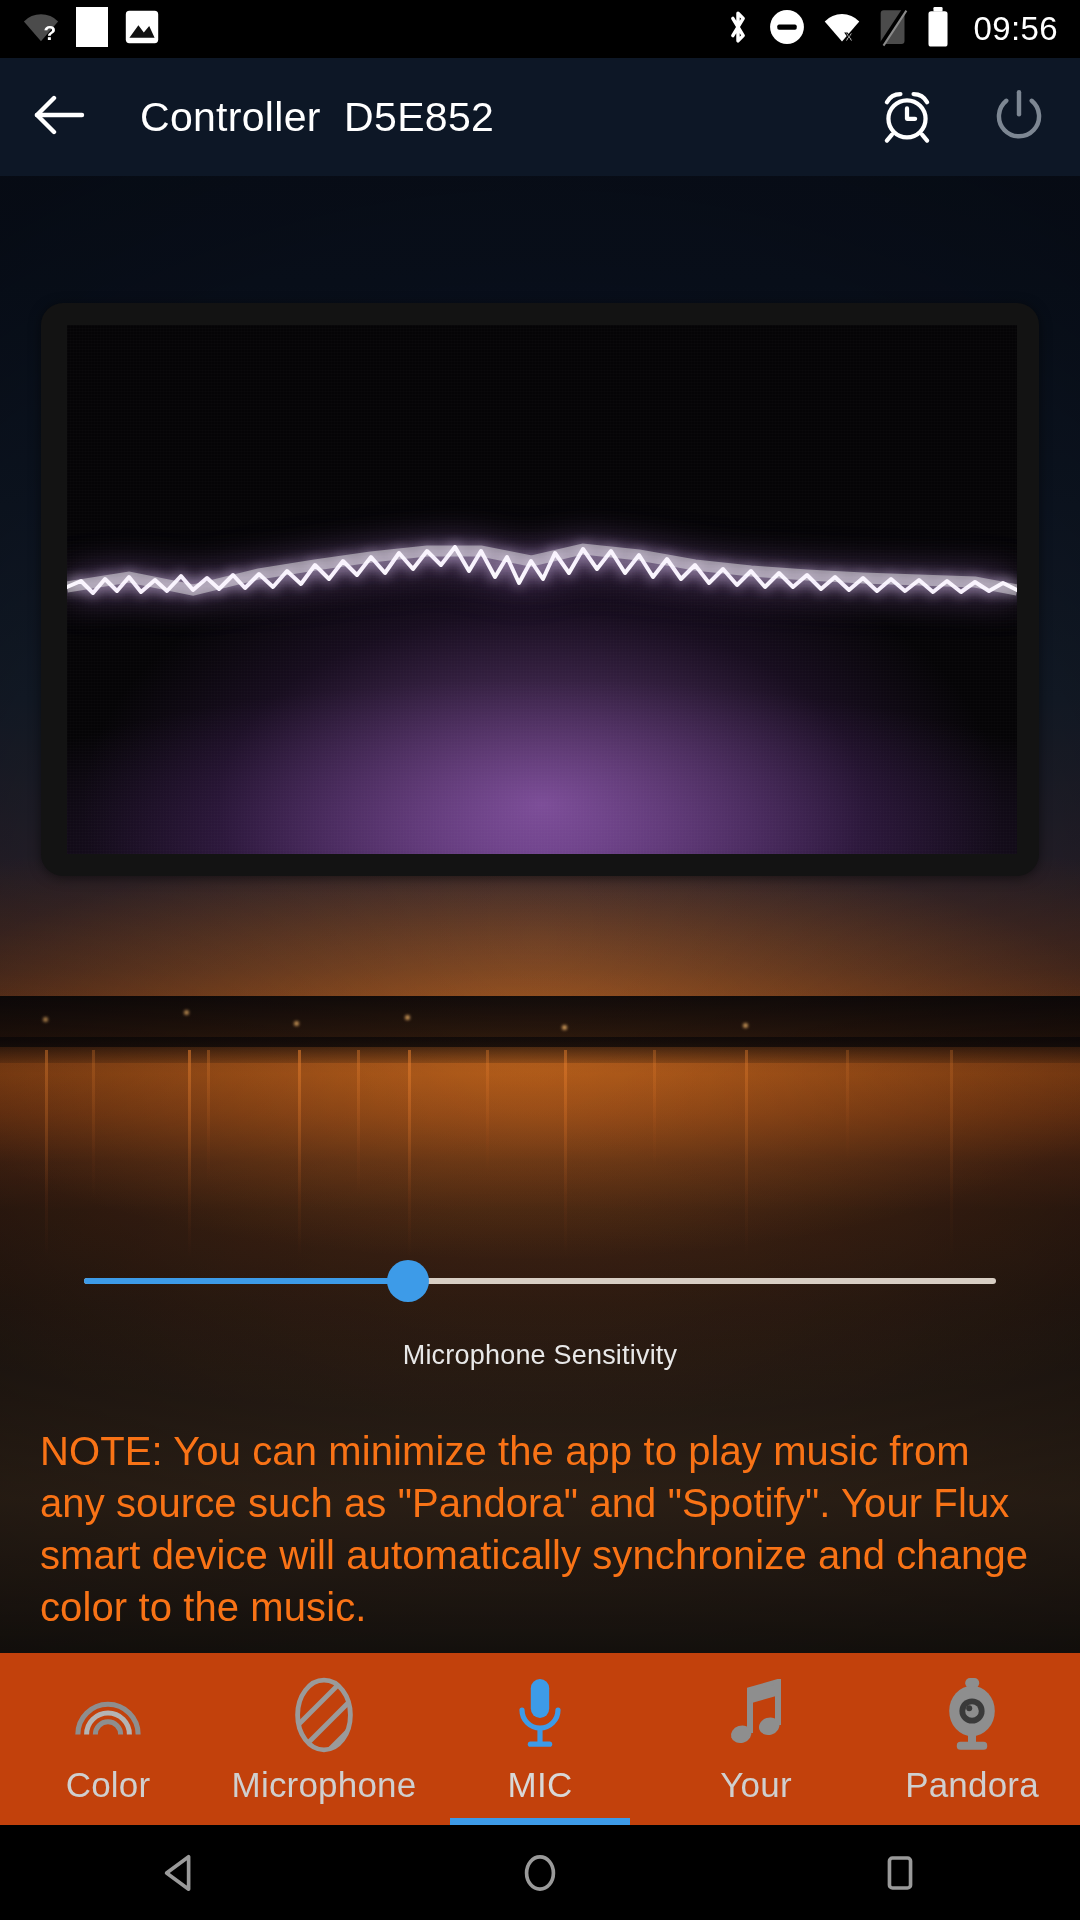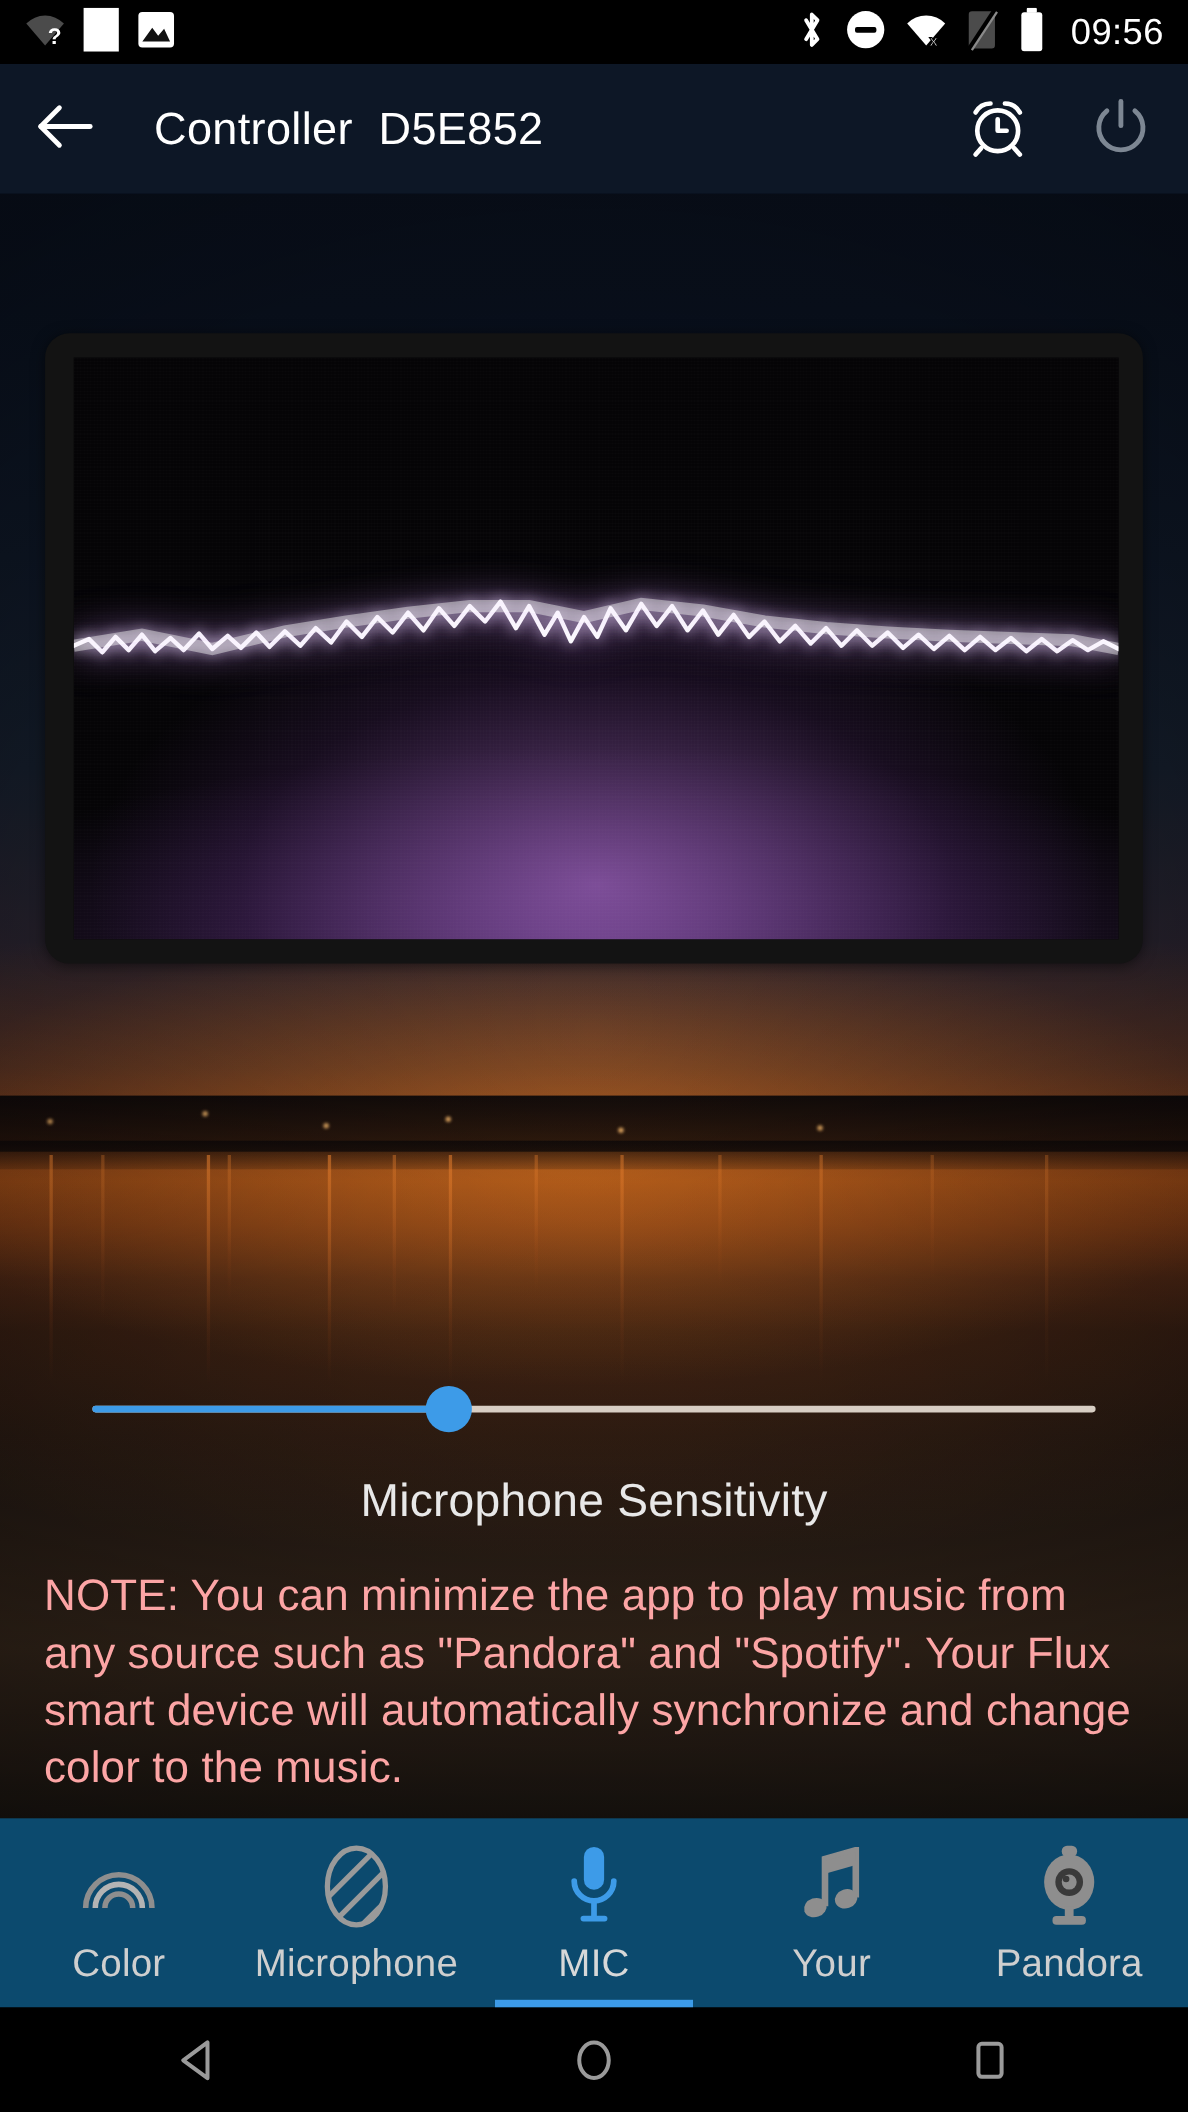--- a/index.html
+++ b/index.html
@@ -86,23 +86,23 @@
   .slider-row { position:absolute; left:0; top:1258px; width:1080px; height:46px; z-index:20; }
   .slider-track { position:absolute; left:84px; top:20px; width:912px; height:6px;
                   background:rgba(216,206,196,.62); border-radius:3px; }
   .slider-fill { position:absolute; left:0; top:0; height:100%; width:35.5%;
                  background:#3d9be8; border-radius:3px; }
   .slider-thumb { position:absolute; left:35.5%; top:50%; width:42px; height:42px; margin:-21px 0 0 -21px;
                   background:#3d9be8; border-radius:50%; }
 
   
   .slider-label { position:absolute; left:0; top:1340px; width:1080px; text-align:center;
-                  color:#e8e8e8; font-size:42px; letter-spacing:.2px; z-index:20; }
+                  color:#e8e8e8; font-size:27px; letter-spacing:.2px; z-index:20; }
   .note { position:absolute; left:40px; top:1425px; width:1000px; z-index:20;
-          color:#fca5a5; font-size:40px; line-height:52px; letter-spacing:.1px; }
+          color:#f97316; font-size:40px; line-height:52px; letter-spacing:.1px; }
 
   
   .tabbar { position:absolute; left:0; top:1653px; width:1080px; height:172px;
             background:#333333; display:flex; z-index:35; }
   .tab { flex:1; position:relative; display:flex; flex-direction:column;
          align-items:center; justify-content:center; gap:14px; padding-top:6px; }
   .tab-icon { height:72px; display:flex; align-items:center; justify-content:center; }
   .tab-label { font-size:35px; color:#cfcfcf; letter-spacing:.2px; }
   .tab.active .tab-label { color:#d8d8d8; }
   .tab-underline { position:absolute; left:50%; bottom:0; transform:translateX(-50%);
@@ -251,21 +251,21 @@
   <div class="slider-row">
     <div class="slider-track" style="background: rgb(216, 206, 196);">
       <div class="slider-fill" style="width: 35.5%; background: rgb(61, 155, 232);"></div>
       <div class="slider-thumb" style="left: 35.5%; background: rgb(61, 155, 232);"></div>
     </div>
   </div>
   <div class="slider-label">Microphone Sensitivity</div>
 
   <div class="note">NOTE: You can minimize the app to play music from any source such as "Pandora" and "Spotify". Your Flux smart device will automatically synchronize and change color to the music.</div>
 
-  <div class="tabbar" style="background: #0c4a6e;">
+  <div class="tabbar" style="background: #c2410c;">
 
     <div class="tab">
       <div class="tab-icon">
         <svg width="70" height="48" viewBox="0 0 36 24">
           <path d="M2.5 22 A15.5 15.5 0 0 1 33.5 22" fill="none" stroke="#8e8e8e" stroke-width="2.6"></path>
           <path d="M7 22 A11 11 0 0 1 29 22" fill="none" stroke="#b4b4b4" stroke-width="2.6"></path>
           <path d="M11.5 22 A6.5 6.5 0 0 1 24.5 22" fill="none" stroke="#8e8e8e" stroke-width="2.6"></path>
         </svg>
       </div>
       <div class="tab-label">Color</div>

